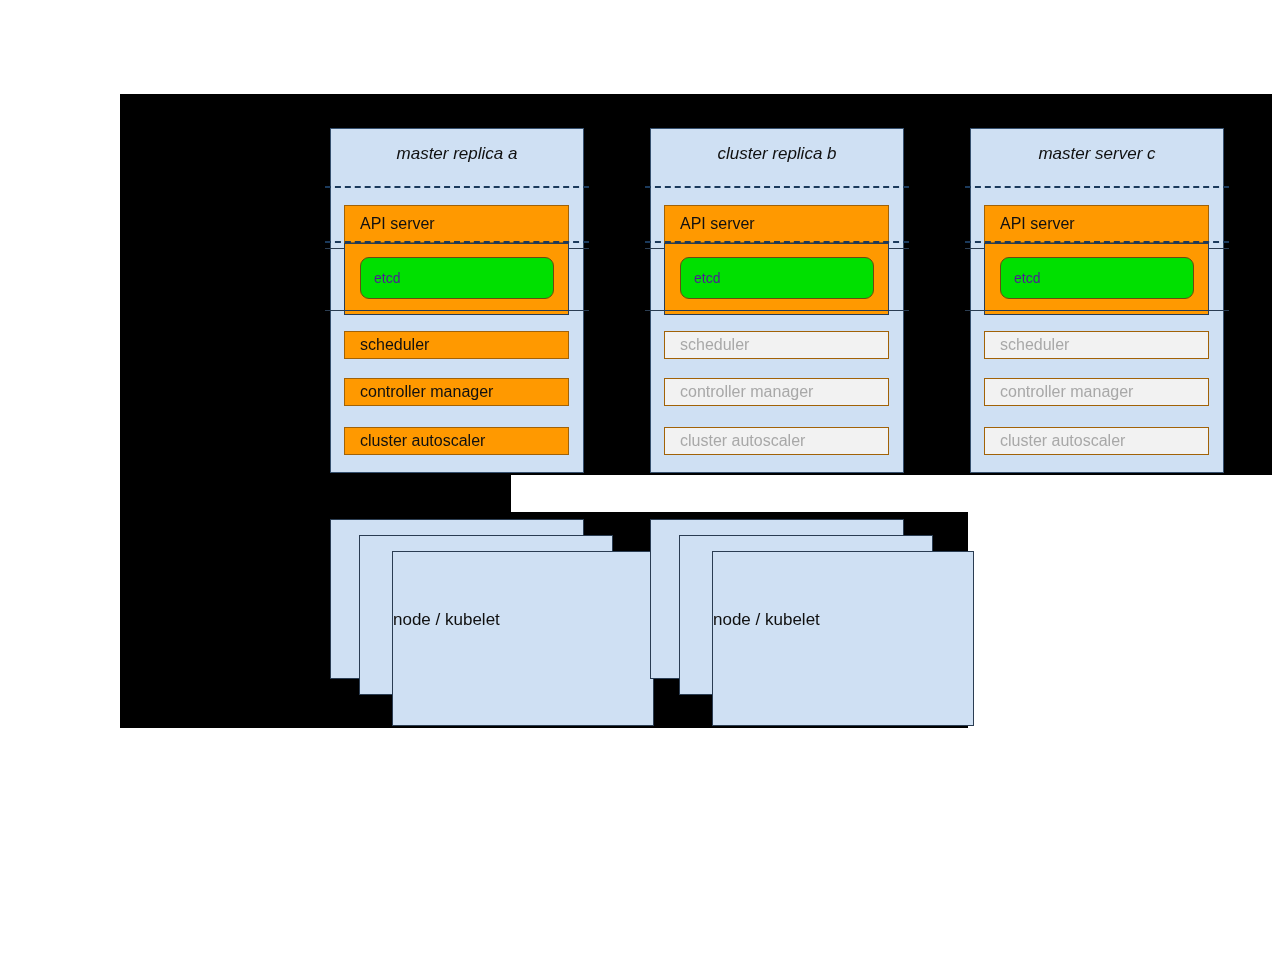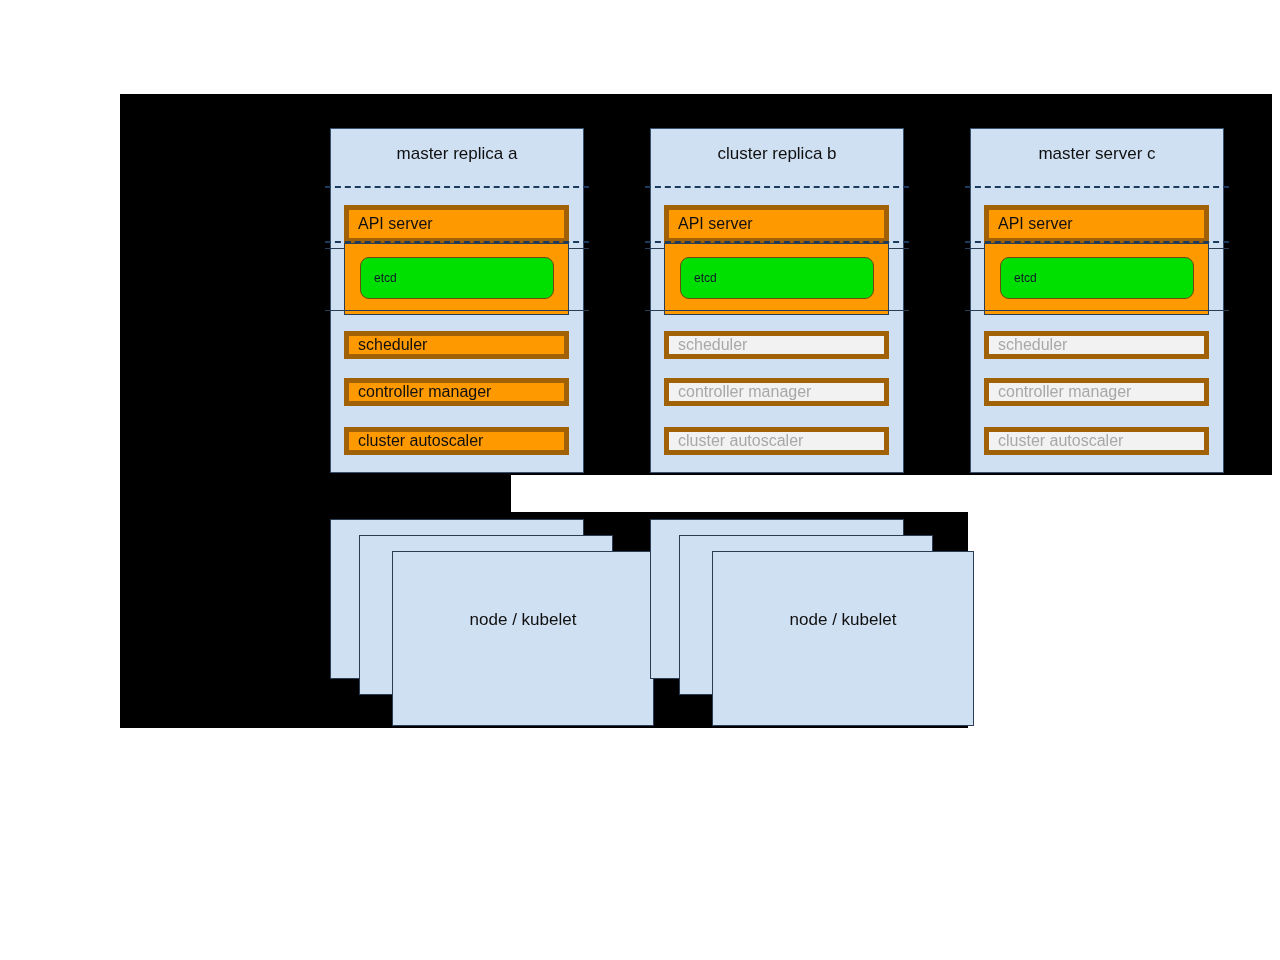--- a/index.html
+++ b/index.html
@@ -21,78 +21,79 @@
     border:1px solid #36506e;
     box-sizing:border-box;
   }
   .replica-title{
     position:absolute;
     left:0;right:0;top:14px;
     text-align:center;
     font-size:17px;
     color:#101010;
     line-height:22px;
+    font-style:italic;
   }
   .dashed-sep{
     position:absolute;
     border-top:2px dashed #1b3a5c;
     height:0;
   }
   .hline{
     position:absolute;
     border-top:1px solid #2b3d52;
     height:0;
   }
 
   
   .compbox{
     position:absolute;
     box-sizing:border-box;
-    border:5px solid #a16207;
+    border:1px solid #a16207;
     font-size:16px;
     line-height:1;
     display:flex;
     align-items:center;
-    padding-left:9px;
+    padding-left:15px;
     color:#101010;
   }
   .compbox.active{background:#ff9900;}
   .compbox.inactive{background:#f2f2f2;color:#a8a8a8;}
 
   
   .etcd-slab{
     position:absolute;
     background:#ff9900;
     border:1px solid #2b3d52;
     box-sizing:border-box;
   }
   .etcd-pill{
     position:absolute;
     background:#00e000;
     border:1px solid #6b4a10;
     border-radius:9px;
     box-sizing:border-box;
-    font-size:12px;
+    font-size:14px;
     display:flex;
     align-items:center;
     padding-left:13px;
-    color:#0f172a;
+    color:#4c1d95;
   }
 
   
   .nodecard{
     position:absolute;
     background:#cfe0f3;
     border:1px solid #2b3d52;
     box-sizing:border-box;
   }
   .nodecard .nodelabel{
     position:absolute;
     left:0;right:0;top:58px;
-    text-align:center;
+    text-align:left;
     font-size:17px;
     color:#101010;
   }
 </style>
 </head>
 <body>
 
 <div id="canvas">
 
   <div class="blackfill" style="left:120px;top:94px;width:1152px;height:381px;"></div>

